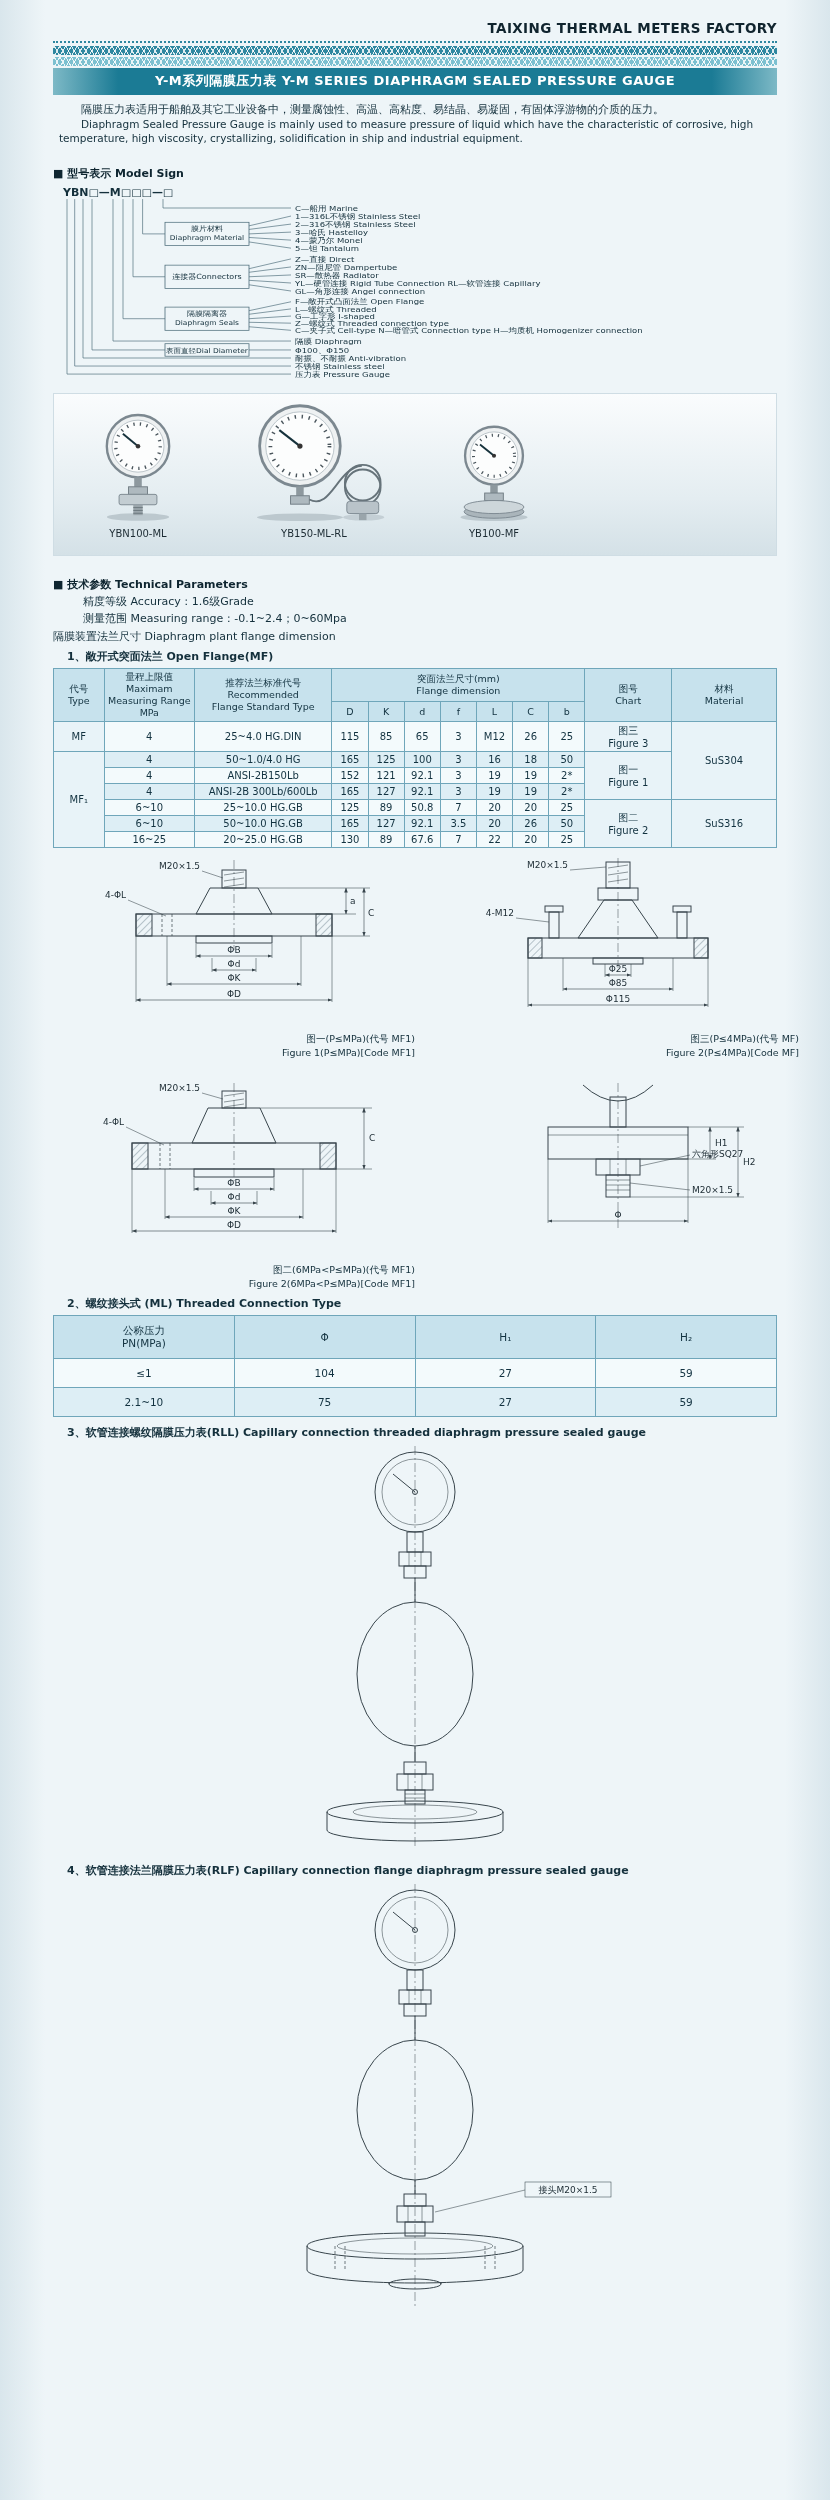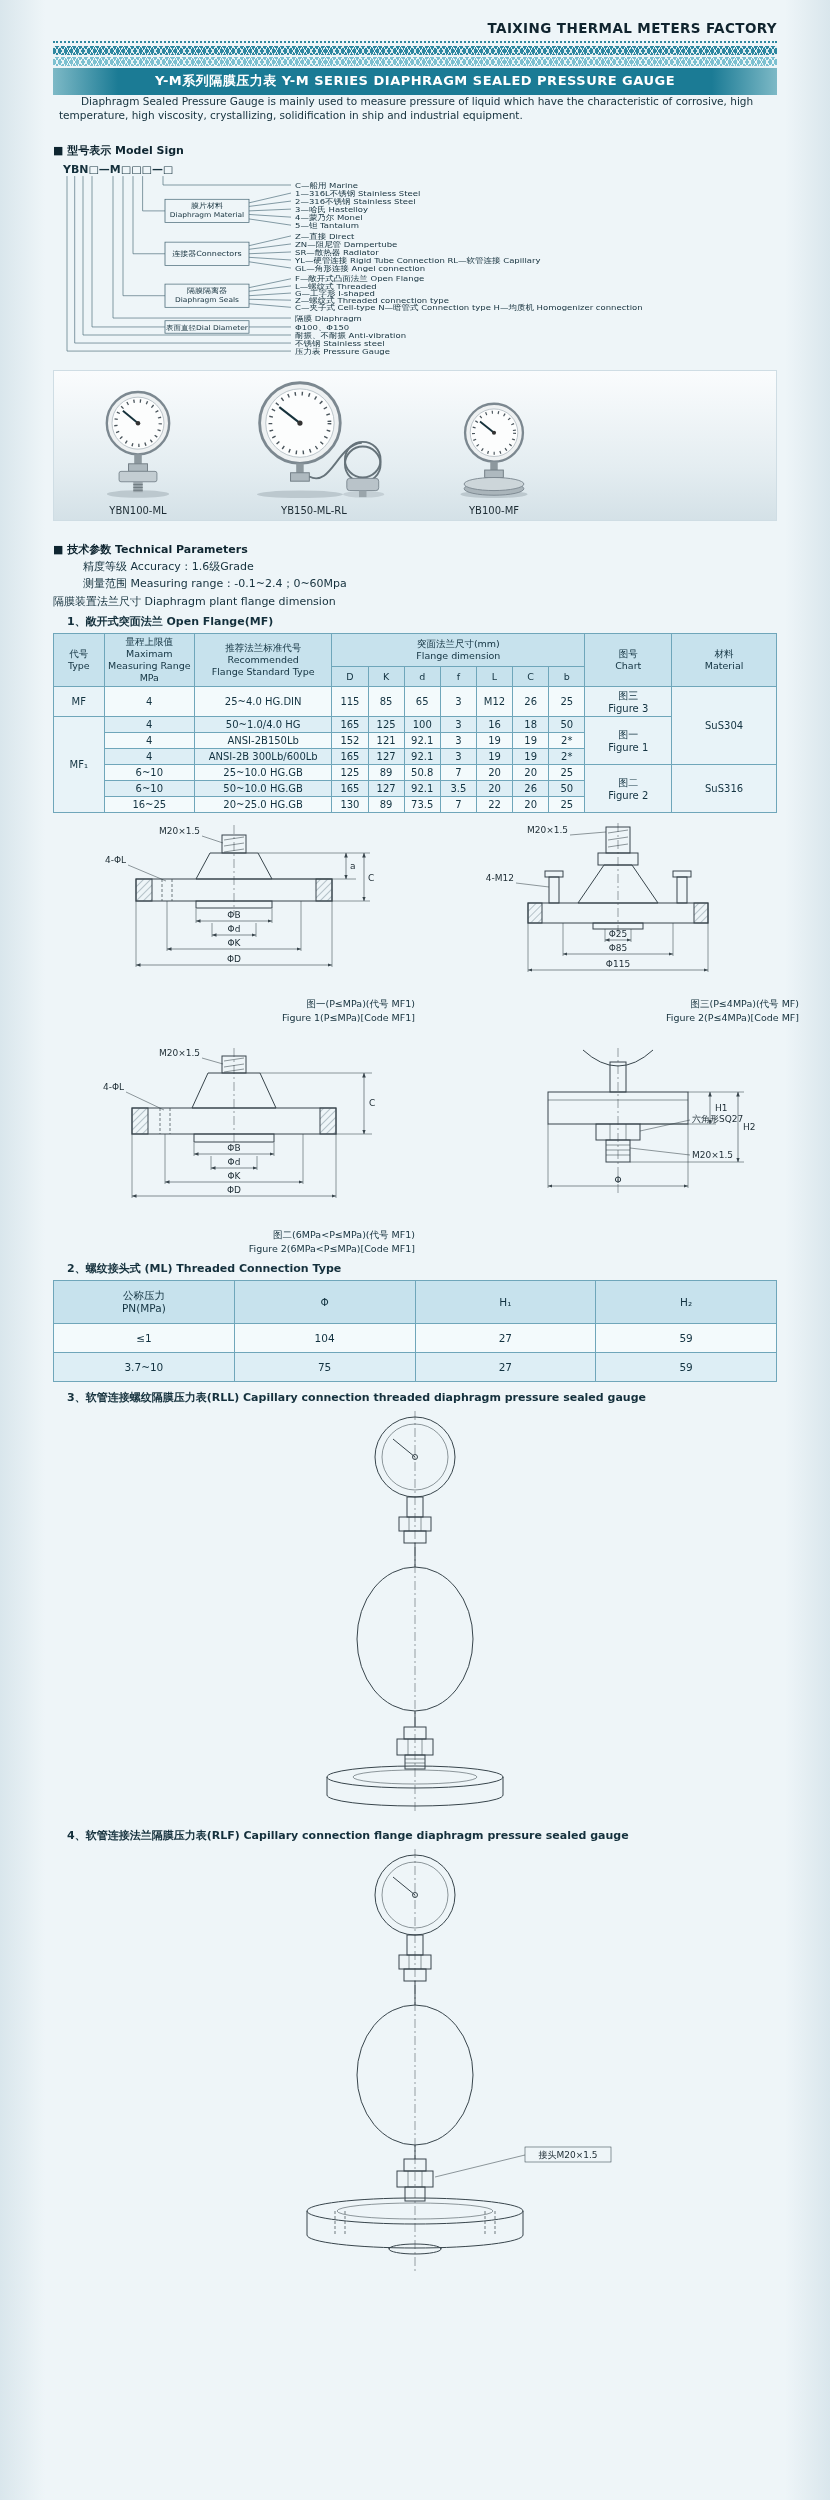--- a/index.html
+++ b/index.html
@@ -31,21 +31,21 @@
   table.spec { width: 100%; border-collapse: collapse; font-size: 10px; margin: 4px 0 8px; table-layout: fixed; }
   .spec th, .spec td { border: 1px solid #6fa6ba; text-align: center; padding: 2px 2px; color: #123240; }
   .spec thead th { background: #c7e2ed; font-weight: normal; white-space: pre-line; line-height: 1.25; font-size: 9.5px; }
   .spec tbody td { background: #f3fafc; }
   .spec tbody tr:nth-child(even) td { background: #ddeef5; }
   .spec td.merged { background: #e8f3f8 !important; white-space: pre-line; }
   table.spec2 th, table.spec2 td { padding: 8px 2px; font-size: 10.5px; }
 
   .model-wrap { margin: 2px 0 0 2px; }
 
-  .photos { display: flex; align-items: flex-end; gap: 44px; padding: 8px 12px 4px 32px; margin: 6px 0 6px;
+  .photos { display: flex; align-items: flex-end; gap: 44px; padding: 8px 12px 16px 32px; margin: 6px 0 6px;
     background: linear-gradient(180deg,#fafcfd 0%,#e4edf1 65%,#d4e1e7 100%); border: 1px solid #cfdde4; }
   .photo-fig { text-align: center; }
   .photo-cap { font-size: 10px; margin-top: 2px; color: #1c2b33; }
 
   .figs { display: grid; grid-template-columns: 362px 362px; column-gap: 0px; row-gap: 4px; margin-top: 8px; gap: 22px; }
   .fig { text-align: center; }
   .fig-cap { font-size: 9.5px; line-height: 1.35; margin-top: 1px; text-align: right; }
   .big-fig { text-align: center; margin: 2px 0; }
 
   .tech line, .tech path, .tech rect, .tech circle, .tech ellipse, .tech polyline
@@ -83,20 +83,21 @@
 
     <div class="top-header">
       <span class="factory-name">TAIXING THERMAL METERS FACTORY</span>
     </div>
     <div class="dot-sep"></div>
     <div class="band"></div>
     <div class="band light"></div>
 
     <div class="title-bar">Y-M系列隔膜压力表  Y-M SERIES DIAPHRAGM SEALED PRESSURE GAUGE</div>
 
+    <p class="intro-cn">隔膜压力表适用于船舶及其它工业设备中，测量腐蚀性、高温、高粘度、易结晶、易凝固，有固体浮游物的介质的压力。</p>
     <p class="intro-en">Diaphragm Sealed Pressure Gauge is mainly used to measure pressure of liquid which have the characteristic of corrosive, high temperature, high viscosity, crystallizing, solidification in ship and industrial equipment.</p>
 
     <div class="sec-heading">■ 型号表示 Model Sign</div>
 
     <div class="model-wrap">
       <svg class="model-svg" viewBox="0 0 700 224" width="700" height="200" preserveAspectRatio="none">
         <g class="ms-lines">
           <polyline points="108,18 108,28 236,28"></polyline>
           <polyline points="87.6,18 87.6,57 110,57"></polyline>
           <polyline points="78,18 78,105 110,105"></polyline>
@@ -337,21 +338,21 @@
           <td>3.5</td>
           <td>20</td>
           <td>26</td>
           <td>50</td>
         </tr>
         <tr>
           <td>16~25</td>
           <td>20~25.0 HG.GB</td>
           <td>130</td>
           <td>89</td>
-          <td>73.5</td>
+          <td>67.6</td>
           <td>7</td>
           <td>22</td>
           <td>20</td>
           <td>25</td>
         </tr>
       </tbody>
     </table>
 
     <div class="figs">
 
@@ -534,21 +535,21 @@
         </tr>
       </thead>
       <tbody>
         <tr>
           <td>≤1</td>
           <td>104</td>
           <td>27</td>
           <td>59</td>
         </tr>
         <tr>
-          <td>3.7~10</td>
+          <td>2.1~10</td>
           <td>75</td>
           <td>27</td>
           <td>59</td>
         </tr>
       </tbody>
     </table>
 
     <div class="num-line">3、软管连接螺纹隔膜压力表(RLL) Capillary connection threaded diaphragm pressure sealed gauge</div>
 
     <div class="big-fig">

